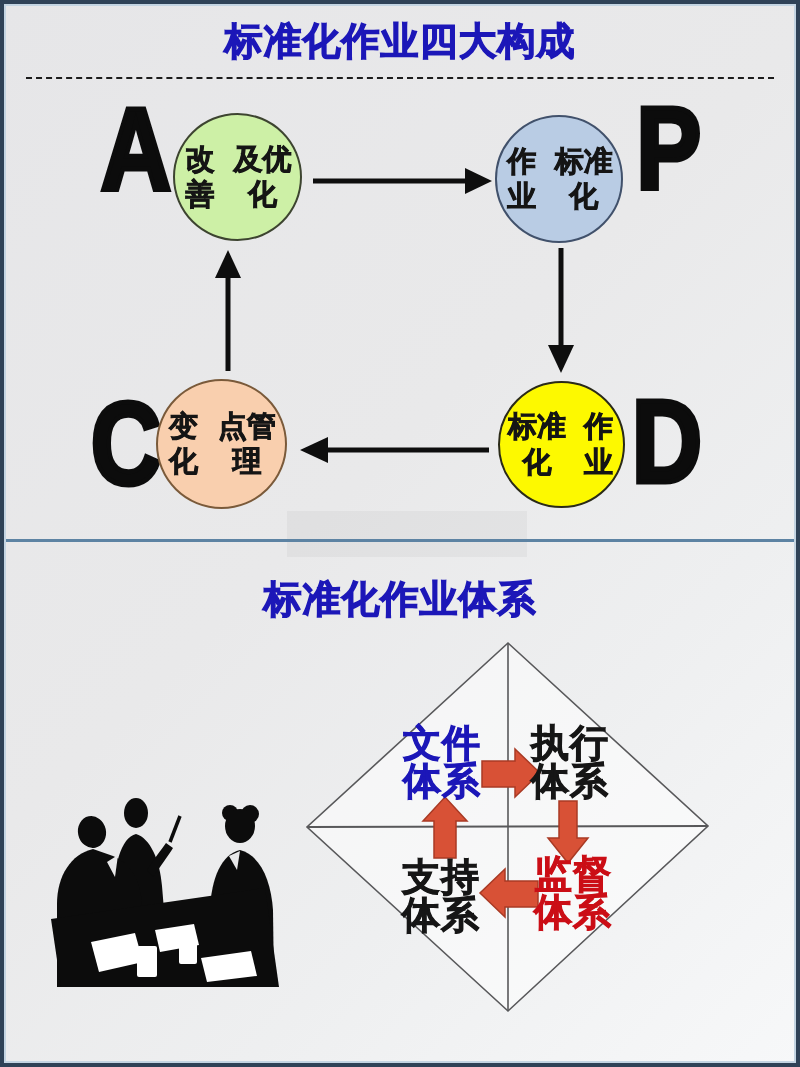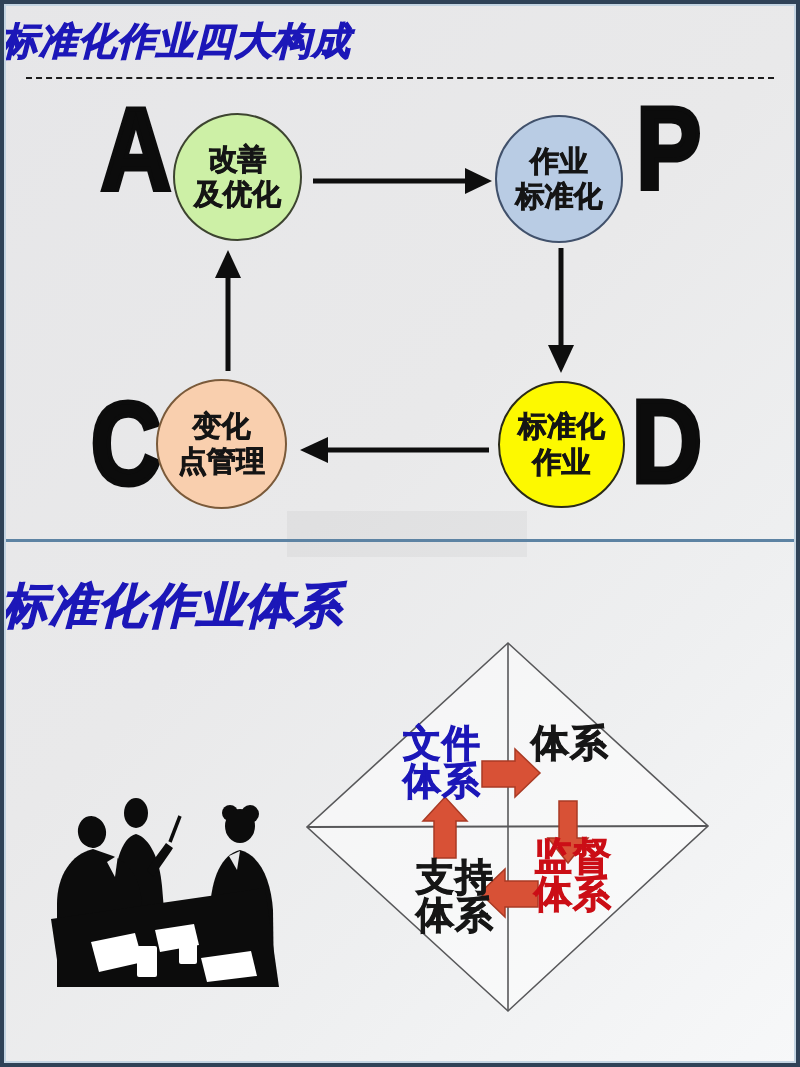--- a/index.html
+++ b/index.html
@@ -7,40 +7,40 @@
   #stage {
     position:relative; width:800px; height:1067px; overflow:hidden;
     background:linear-gradient(135deg,#e6e6e8 0%,#e9e9ea 45%,#eeeff0 70%,#f7f8f9 100%);
   }
   .frame {
     position:absolute; inset:0; pointer-events:none;
     border:4px solid #2f4257; box-shadow: inset 0 0 0 2px #c3d4e2;
     z-index:50;
   }
   .title {
-    position:absolute; left:0; width:100%; text-align:left;
-    font-weight:900; color:#1c17b8; letter-spacing:1px;font-style:italic;
+    position:absolute; left:0; width:100%; text-align:center;
+    font-weight:900; color:#1c17b8; letter-spacing:1px;
     -webkit-text-stroke:1.2px #1c17b8;
   }
   #top-title { top:16px; font-size:38px; }
-  #bottom-title { top:574px; font-size:48px; }
+  #bottom-title { top:574px; font-size:38px; }
   #dashed-divider {
     position:absolute; top:77px; left:26px; right:26px; height:0;
     border-top:2px dashed #1b1b1b;
   }
   #section-separator {
     position:absolute; top:539px; left:0; right:0; height:3px; background:#5d83a3;
   }
   #watermark-ghost {
     position:absolute; left:287px; top:511px; width:240px; height:46px;
     background:rgba(110,110,115,0.07);
   }
   .node {
     position:absolute; border-radius:50%; border:2.5px solid #222;
-    display:flex; flex-direction:column; align-items:center; justify-content:center;
+    display:flex; flex-direction:row; align-items:center; justify-content:center;
     font-weight:900; font-size:29px; color:#151515; line-height:1.22; text-align:center;
     -webkit-text-stroke:0.8px #151515;
   }
   #node-a { left:173px; top:113px; width:129px; height:128px; }
   #node-p { left:495px; top:115px; width:128px; height:128px; }
   #node-c { left:156px; top:379px; width:131px; height:130px; }
   #node-d { left:498px; top:381px; width:127px; height:127px; }
   .pdca-letter {
     position:absolute; font-weight:900; font-size:116px; color:#0c0c0c;
     line-height:1; -webkit-text-stroke:5px #0c0c0c;
@@ -51,22 +51,22 @@
   #letter-c { left:84px; top:386px; }
   #letter-d { left:625px; top:384px; }
   svg.overlay { position:absolute; left:0; top:0; z-index:5; }
   .quad-label {
     position:absolute; width:90px; text-align:center; z-index:10;
     font-weight:900; font-size:38px; line-height:38px; letter-spacing:1px;
     -webkit-text-stroke:0.9px currentColor;
   }
   #quad-top-left { left:397px; top:724px; }
   #quad-top-right { left:525px; top:724px; }
-  #quad-bottom-left { left:410px; top:858px; }
-  #quad-bottom-right { left:528px; top:837px; }
+  #quad-bottom-left { left:396px; top:858px; }
+  #quad-bottom-right { left:528px; top:855px; }
   #people-illustration { position:absolute; left:33px; top:782px; z-index:8; }
 </style>
 </head>
 <body>
 
 <div id="stage">
 
   <div id="top-title" class="title">标准化作业四大构成</div>
   <div id="dashed-divider"></div>
   <div id="watermark-ghost"></div>
@@ -128,20 +128,21 @@
       <path d="M538,881 L505,881 L505,869 L480,893 L505,917 L505,907 L538,907 Z"></path>
       <path d="M434,858 L434,821 L423,821 L445,797 L467,821 L456,821 L456,858 Z"></path>
     </g>
   </svg>
 
   <div id="quad-top-left" class="quad-label" style="color: rgb(28, 23, 184);">
     <div>文件</div>
     <div>体系</div>
   </div>
   <div id="quad-top-right" class="quad-label" style="color: rgb(22, 22, 22);">
+    <div>执行</div>
     <div>体系</div>
   </div>
   <div id="quad-bottom-right" class="quad-label" style="color: rgb(203, 14, 22);">
     <div>监督</div>
     <div>体系</div>
   </div>
   <div id="quad-bottom-left" class="quad-label" style="color: rgb(22, 22, 22);">
     <div>支持</div>
     <div>体系</div>
   </div>

